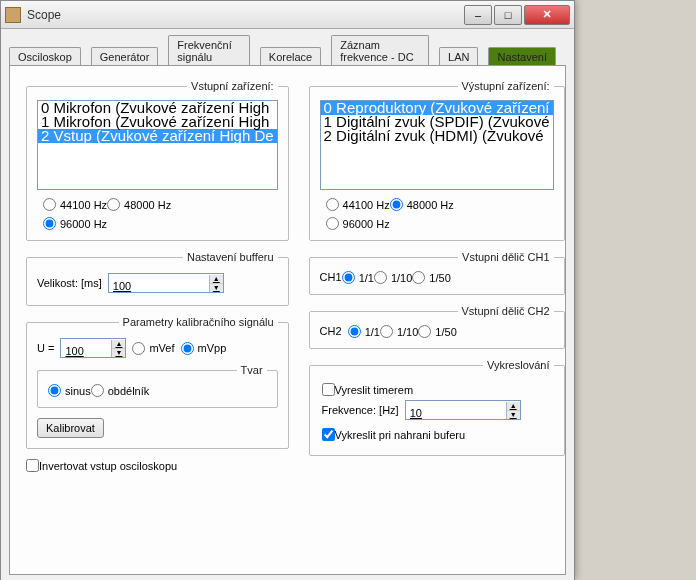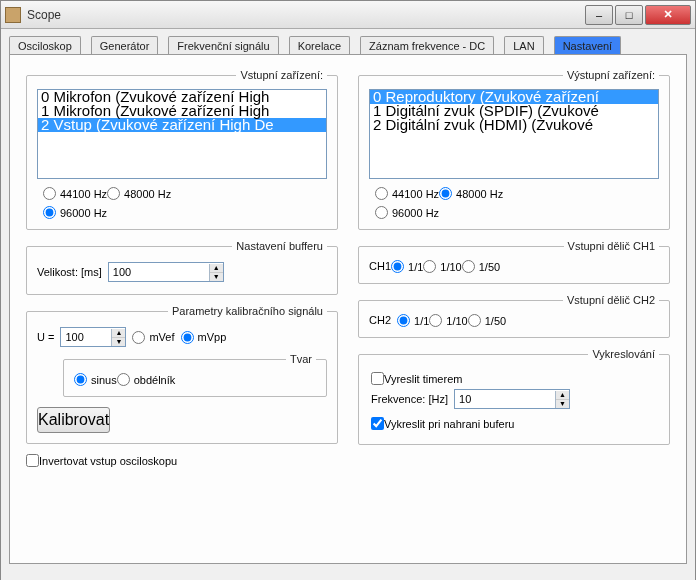--- a/index.html
+++ b/index.html
@@ -6,21 +6,21 @@
   body {
     margin: 0;
     font-family: "Segoe UI", Tahoma, sans-serif;
     font-size: 11px;
     background: #d4d0c8;
     width: 696px;
     height: 580px;
     overflow: hidden;
   }
   .window {
-    width: 696px;
+    width: 575px;
     height: 580px;
     background: linear-gradient(to bottom, #e8e8e8 0%, #d8d8d8 100%);
     border: 1px solid #888;
     box-shadow: 0 0 8px rgba(0,0,0,0.4);
   }
   .titlebar {
     height: 28px;
     background: linear-gradient(to bottom, #f7f7f7 0%, #e0e0e0 100%);
     display: flex;
     align-items: center;
@@ -69,21 +69,21 @@
     border: 1px solid #999;
     border-bottom: none;
     background: #ececec;
     margin-right: 10px;
     font-size: 11px;
     border-top-left-radius: 2px;
     border-top-right-radius: 2px;
     color: #222;
   }
   .tab.active {
-    background: #3b82f6;
+    background: #4d7c0f;
     position: relative;
     top: 1px;
     padding-bottom: 4px;
   }
   .tabpage {
     border: 1px solid #999;
     background: #fdfdfd;
     height: 510px;
     padding: 14px 16px;
     position: relative;
@@ -124,24 +124,25 @@
   }
   .radio-row { display: flex; }
   .radio-row.indent { padding-left: 6px; }
   .radio-opt {
     display: flex; align-items: center; gap: 4px;
     font-size: 11px;
   }
   .radio-opt input { margin: 0; }
   .field-row { display: flex; align-items: center; gap: 6px; margin: 2px 0; }
   .spinner {
-    display: flex; align-items: center;
+    display: flex; align-items: flex-end;
     border: 1px solid #7a9bbd;
     background: #fff;
     height: 20px;
+    text-decoration: underline;
   }
   .spinner input {
     border: none; outline: none;
     width: 110px;
     font-size: 11px;
     padding: 0 4px;
   }
   .spinner .arrows {
     width: 14px;
     border-left: 1px solid #a8b8c8;
@@ -150,25 +151,25 @@
   .spinner .arrows div {
     flex:1; font-size:7px; line-height:8px;
     text-align:center; background:#e8e8e8;
     border-bottom:1px solid #ccc;
     cursor: pointer;
   }
   .spinner .arrows div:last-child { border-bottom:none; }
   .spinner.small input { width: 50px; }
   .spinner.medium input { width: 100px; }
   .btn {
-    padding: 3px 0;
+    padding: 3px 8px;
     background: linear-gradient(to bottom,#f5f5f5,#e0e0e0);
     border: 1px solid #888;
     border-radius: 3px;
-    font-size: 16px;
+    font-size: 11px;
     cursor: pointer;
   }
   .check-row {
     display:flex; align-items:center; 
     margin: 4px 0;
     font-size: 11px;
   }
   .check-row input[type=checkbox]{ margin:0; width:13px; height:13px; }
   .sub { padding-left: 2px; }
 </style>
@@ -254,21 +255,21 @@
               </div>
               <label class="radio-opt">
                   <input type="radio" name="uunit" style="">
                   <span>mVef</span>
                 </label>
               <label class="radio-opt">
                   <input type="radio" name="uunit" checked="" style="">
                   <span>mVpp</span>
                 </label>
             </div>
-            <fieldset style="margin-top:6px;margin-left:26px;">
+            <fieldset style="margin-top:6px;">
               <legend>Tvar</legend>
               <div class="radio-row">
                 <label class="radio-opt">
                     <input type="radio" name="shape" checked="" style="">
                     <span>sinus</span>
                   </label>
                 <label class="radio-opt">
                     <input type="radio" name="shape" style="">
                     <span>obdélník</span>
                   </label>

